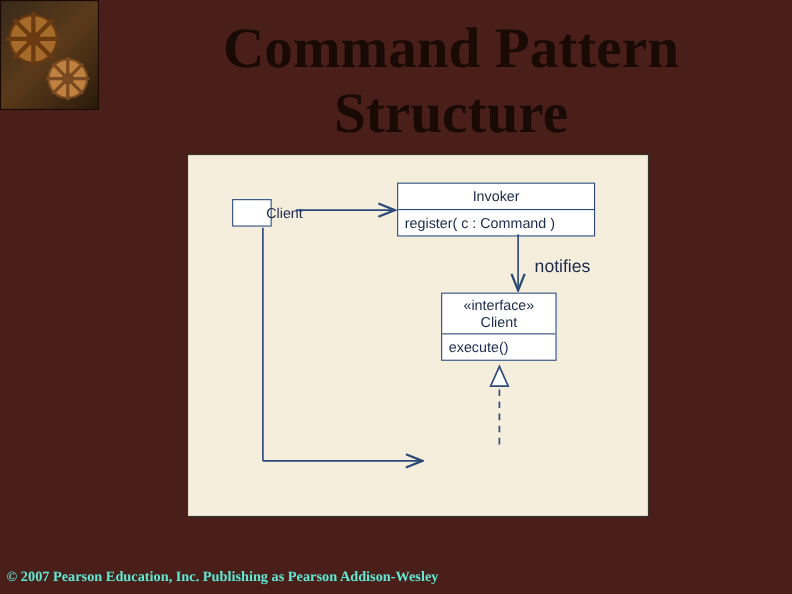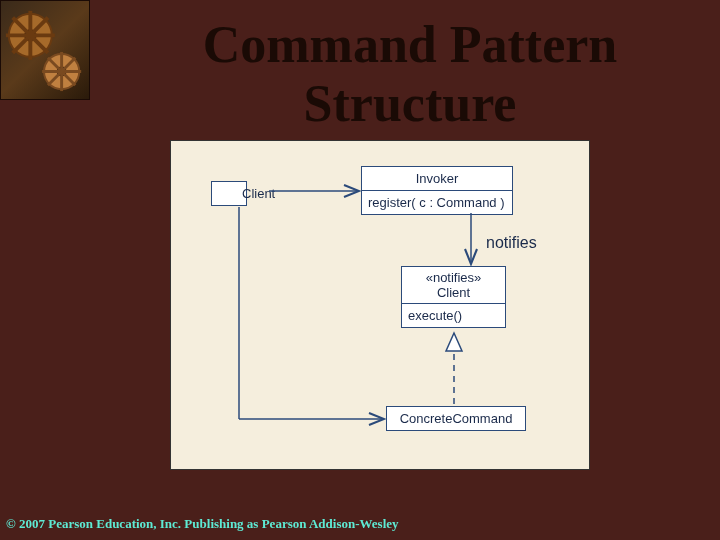--- a/index.html
+++ b/index.html
@@ -94,36 +94,33 @@
 </div>
 
 <div class="title">Command Pattern Structure</div>
 
 <div class="diagram">
 
   <div class="box" style="left:40px; top:40px; width:36px;padding-left:24px;">
     <div class="compart">Client</div>
   </div>
 
-  <div class="box" style="left:190px; top:25px; width:152px;">
+  <div class="box" style="left:190px; top:25px; width:180px;">
     <div class="compart">Invoker</div>
     <div class="compart left-align">register( c : Command )</div>
   </div>
 
   <div class="box" style="left:230px; top:125px; width:105px;">
     <div class="compart" style="padding:3px 6px;">
-      <div>«notifies»</div>
+      <div>«interface»</div>
       <div>Client</div>
     </div>
     <div class="compart left-align">execute()</div>
   </div>
 
-  <div class="box" style="left:215px; top:265px; width:140px;">
-    <div class="compart">ConcreteCommand</div>
-  </div>
 
   <div class="arrow-label" style="left:315px; top:93px;">notifies</div>
 
   <svg class="overlay" viewBox="0 0 420 330">
     <defs>
       <marker id="openarrow" markerWidth="12" markerHeight="12" refX="11" refY="5" orient="auto">
         <path d="M1,1 L11,5 L1,9" fill="none" stroke="#2b4a7a" stroke-width="1.4"></path>
       </marker>
     </defs>
 

